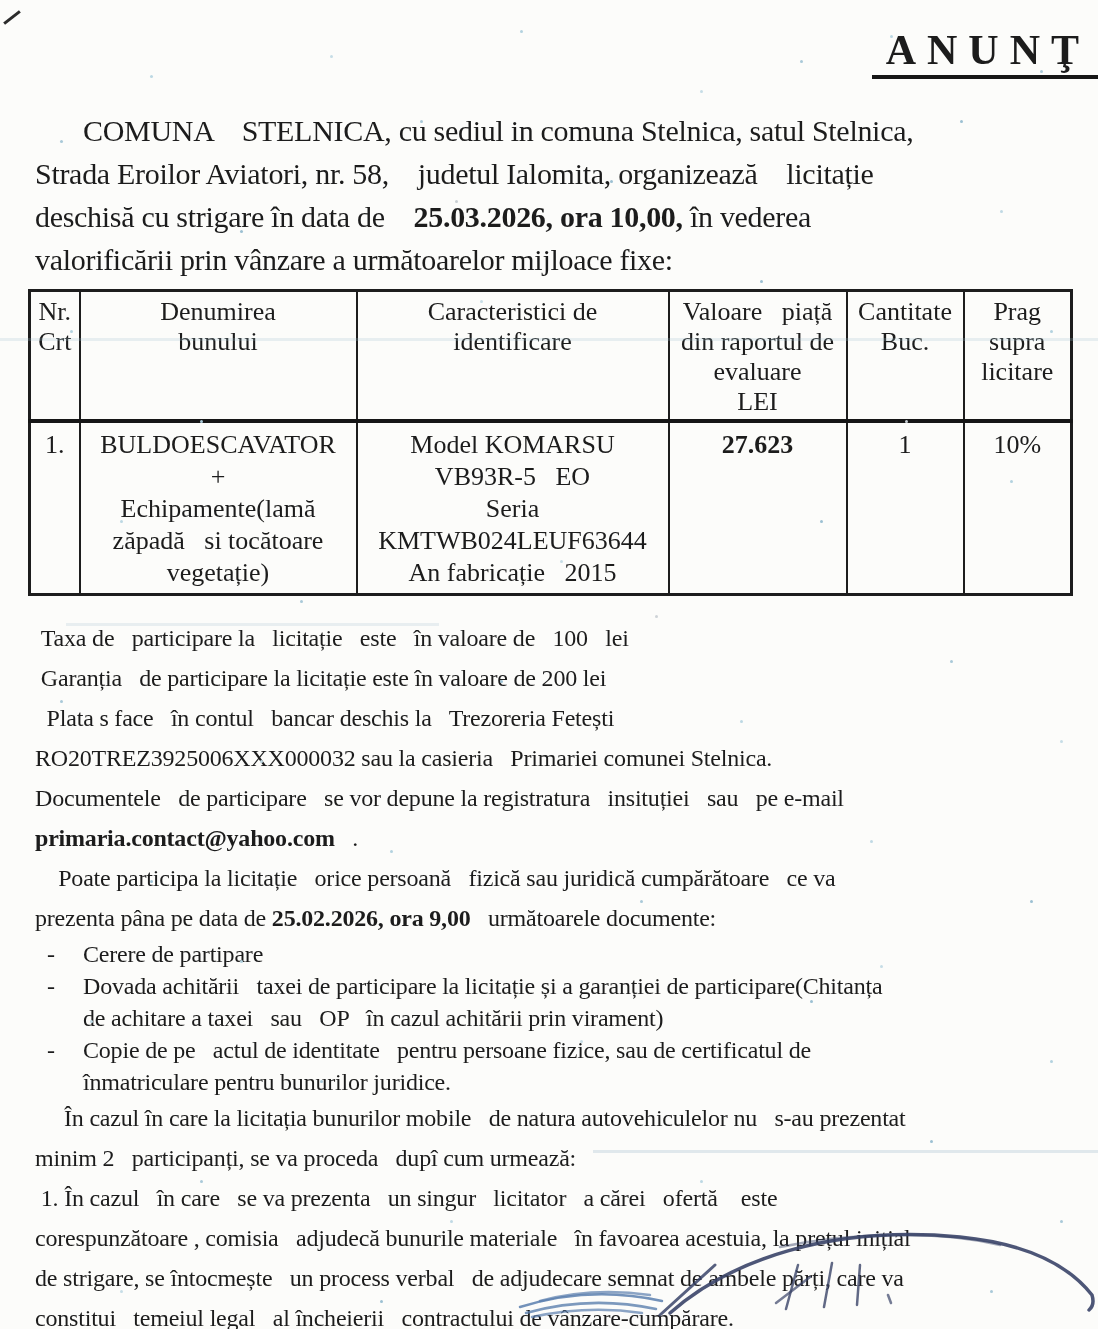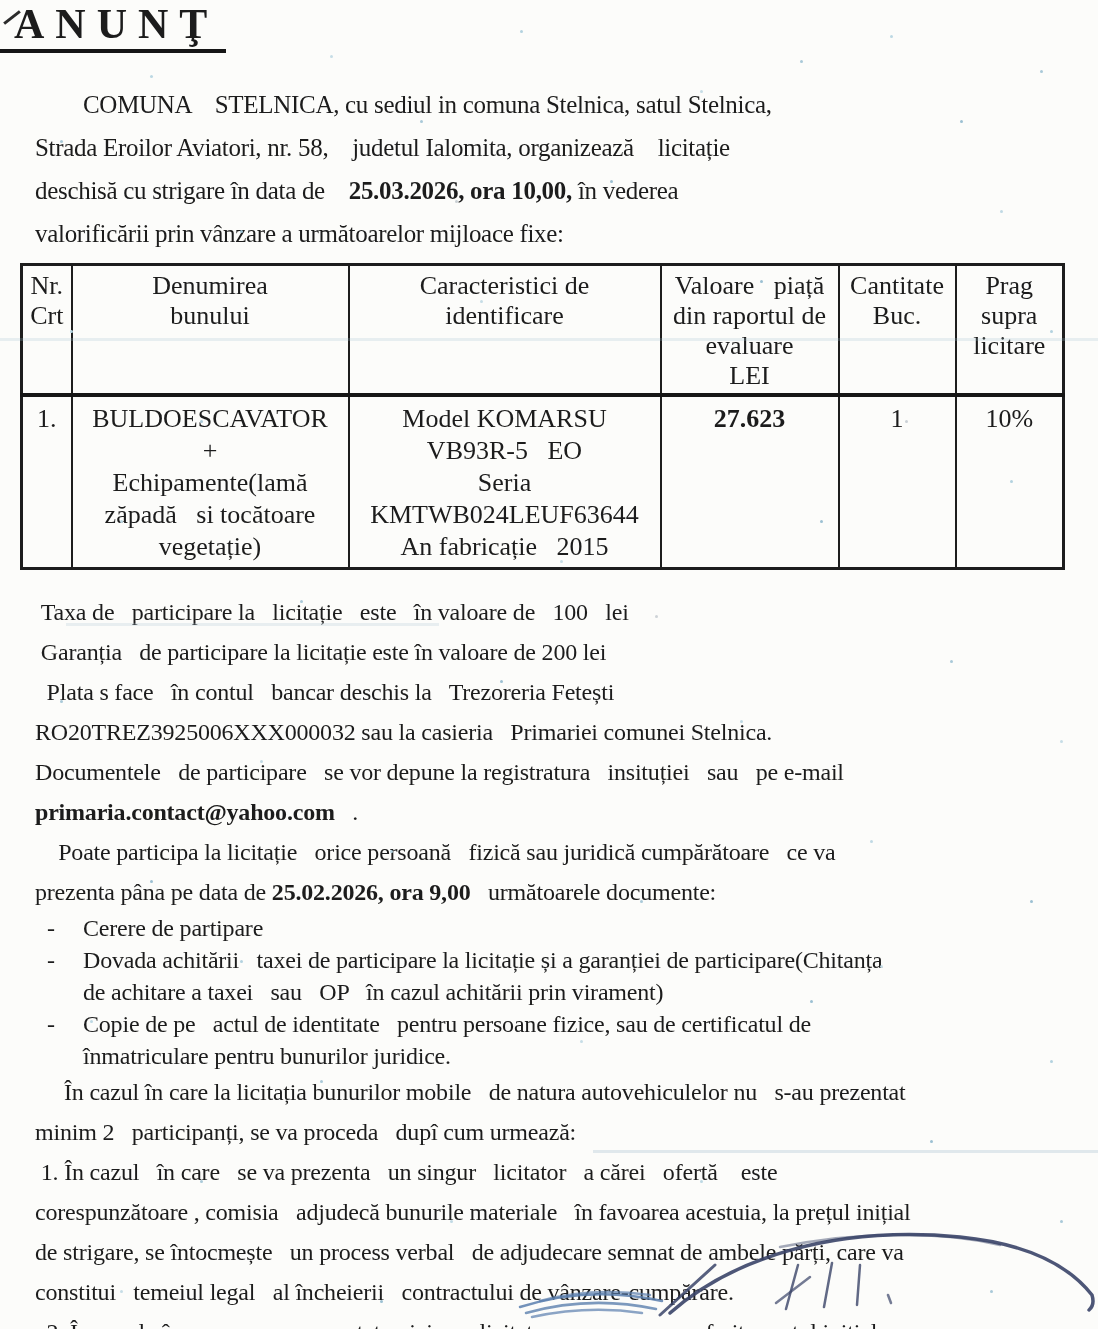--- a/index.html
+++ b/index.html
@@ -30,40 +30,40 @@
       450px 1220px #c0d9e4, 700px 1180px #bcd8e3, 930px 1140px #9cc0d2, 1060px 1220px #a9c9d8,
       120px 1290px #c6dde6, 380px 1300px #9cc0d2, 990px 1290px #a9c9d8, 455px 200px #c9cfd3,
       905px 420px #cbd1d6, 655px 615px #ced3d7, 880px 965px #c6dde6, 240px 960px #b3d2df;
   }
   .streak{position:absolute;height:3px;pointer-events:none;}
   .streak1{top:338px;left:0;width:100%;background:rgba(160,190,205,.22);}
   .streak2{top:1150px;left:54%;width:46%;background:rgba(150,180,200,.28);}
   .streak3{top:623px;left:6%;width:34%;background:rgba(170,195,210,.25);}
   .corner-mark{position:absolute;top:16px;left:2px;width:20px;height:3px;background:#2b2b2b;transform:rotate(-38deg);}
 
-  .title-wrap{text-align:left;}
+  .title-wrap{text-align:right;padding-top:26px;}
   .doc-title{
     display:inline-block;
     font-size:42px;font-weight:bold;
     letter-spacing:11px;
     padding:0 8px 1px 14px;
     border-bottom:4px solid #161616;
   }
 
   .intro{
     margin:30px 35px 0 35px;
-    font-size:25px;line-height:43px;
+    font-size:30px;line-height:43px;
     letter-spacing:-0.3px;
     text-indent:48px;
     white-space:pre-wrap;
   }
 
   table.fixe{
     border-collapse:collapse;
-    margin:8px 0 0 20px;
+    margin:8px 0 0 28px;
     table-layout:fixed;
     width:1042px;
     border:3px solid #1d1d1d;
   }
   table.fixe th, table.fixe td{
     border:2px solid #1d1d1d;
     white-space:pre-wrap;
     text-align:center;
     vertical-align:top;
     overflow:hidden;

